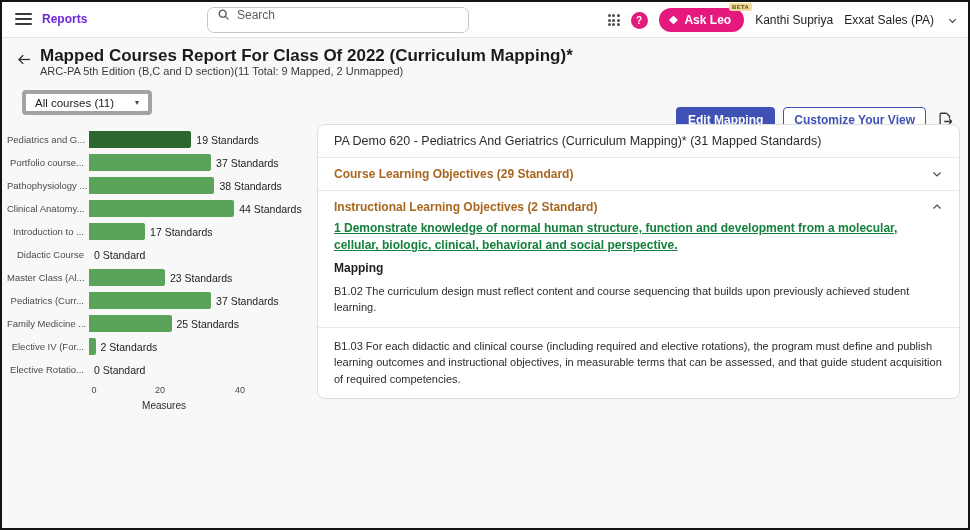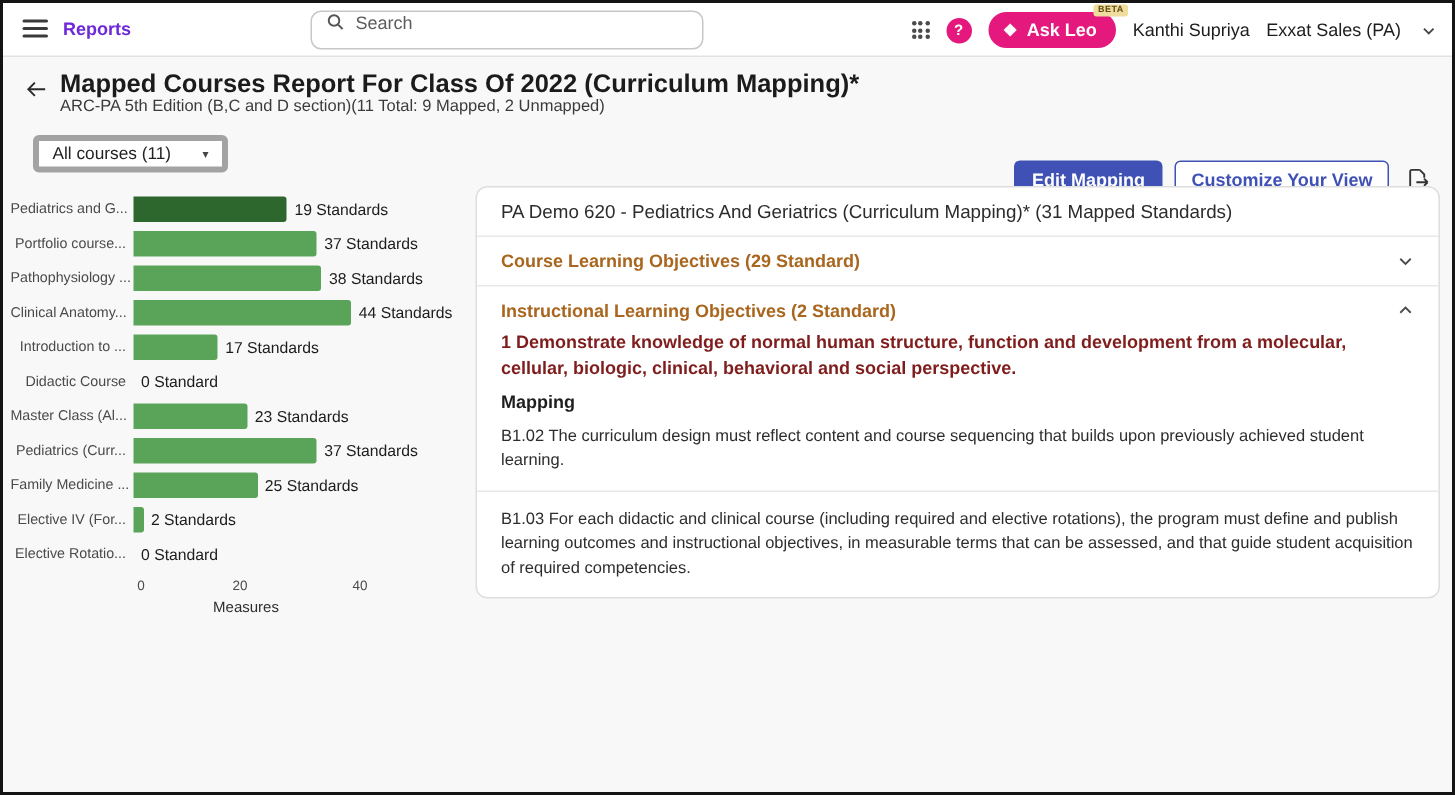--- a/index.html
+++ b/index.html
@@ -105,21 +105,21 @@
   }
   .panel-header {
     padding:9px 16px; font-size:12.5px; color:#2c2c2c; border-bottom:1px solid #e8e8e8;
   }
   .accordion-row {
     padding:9px 16px; display:flex; align-items:center; justify-content:space-between;
     cursor:pointer;
   }
   .accordion-row.bordered { border-bottom:1px solid #e8e8e8; }
   .accordion-label { font-size:12px; font-weight:600; color:var(--orange); }
-  .objective { padding:2px 16px 0; font-size:12px; font-weight:600; color:#7f1d1d; line-height:1.45; }
+  .objective { padding:2px 16px 0; font-size:12px; font-weight:600; color:#15803d; line-height:1.45;text-decoration:underline; }
   .mapping-label { padding:6px 16px 2px; font-size:12px; font-weight:700; color:#1e1e1e; }
   .mapping-item { padding:6px 16px 11px; font-size:11px; color:#2d2d2d; line-height:1.5; }
   .mapping-item + .mapping-item { border-top:1px solid #e8e8e8; padding-top:10px; }
 </style>
 </head>
 <body>
 
 <div class="screen" style="--pink: #E5197D; --indigo: #3F51B5; --orange: #A9661F;">
 
   <div class="topbar">

